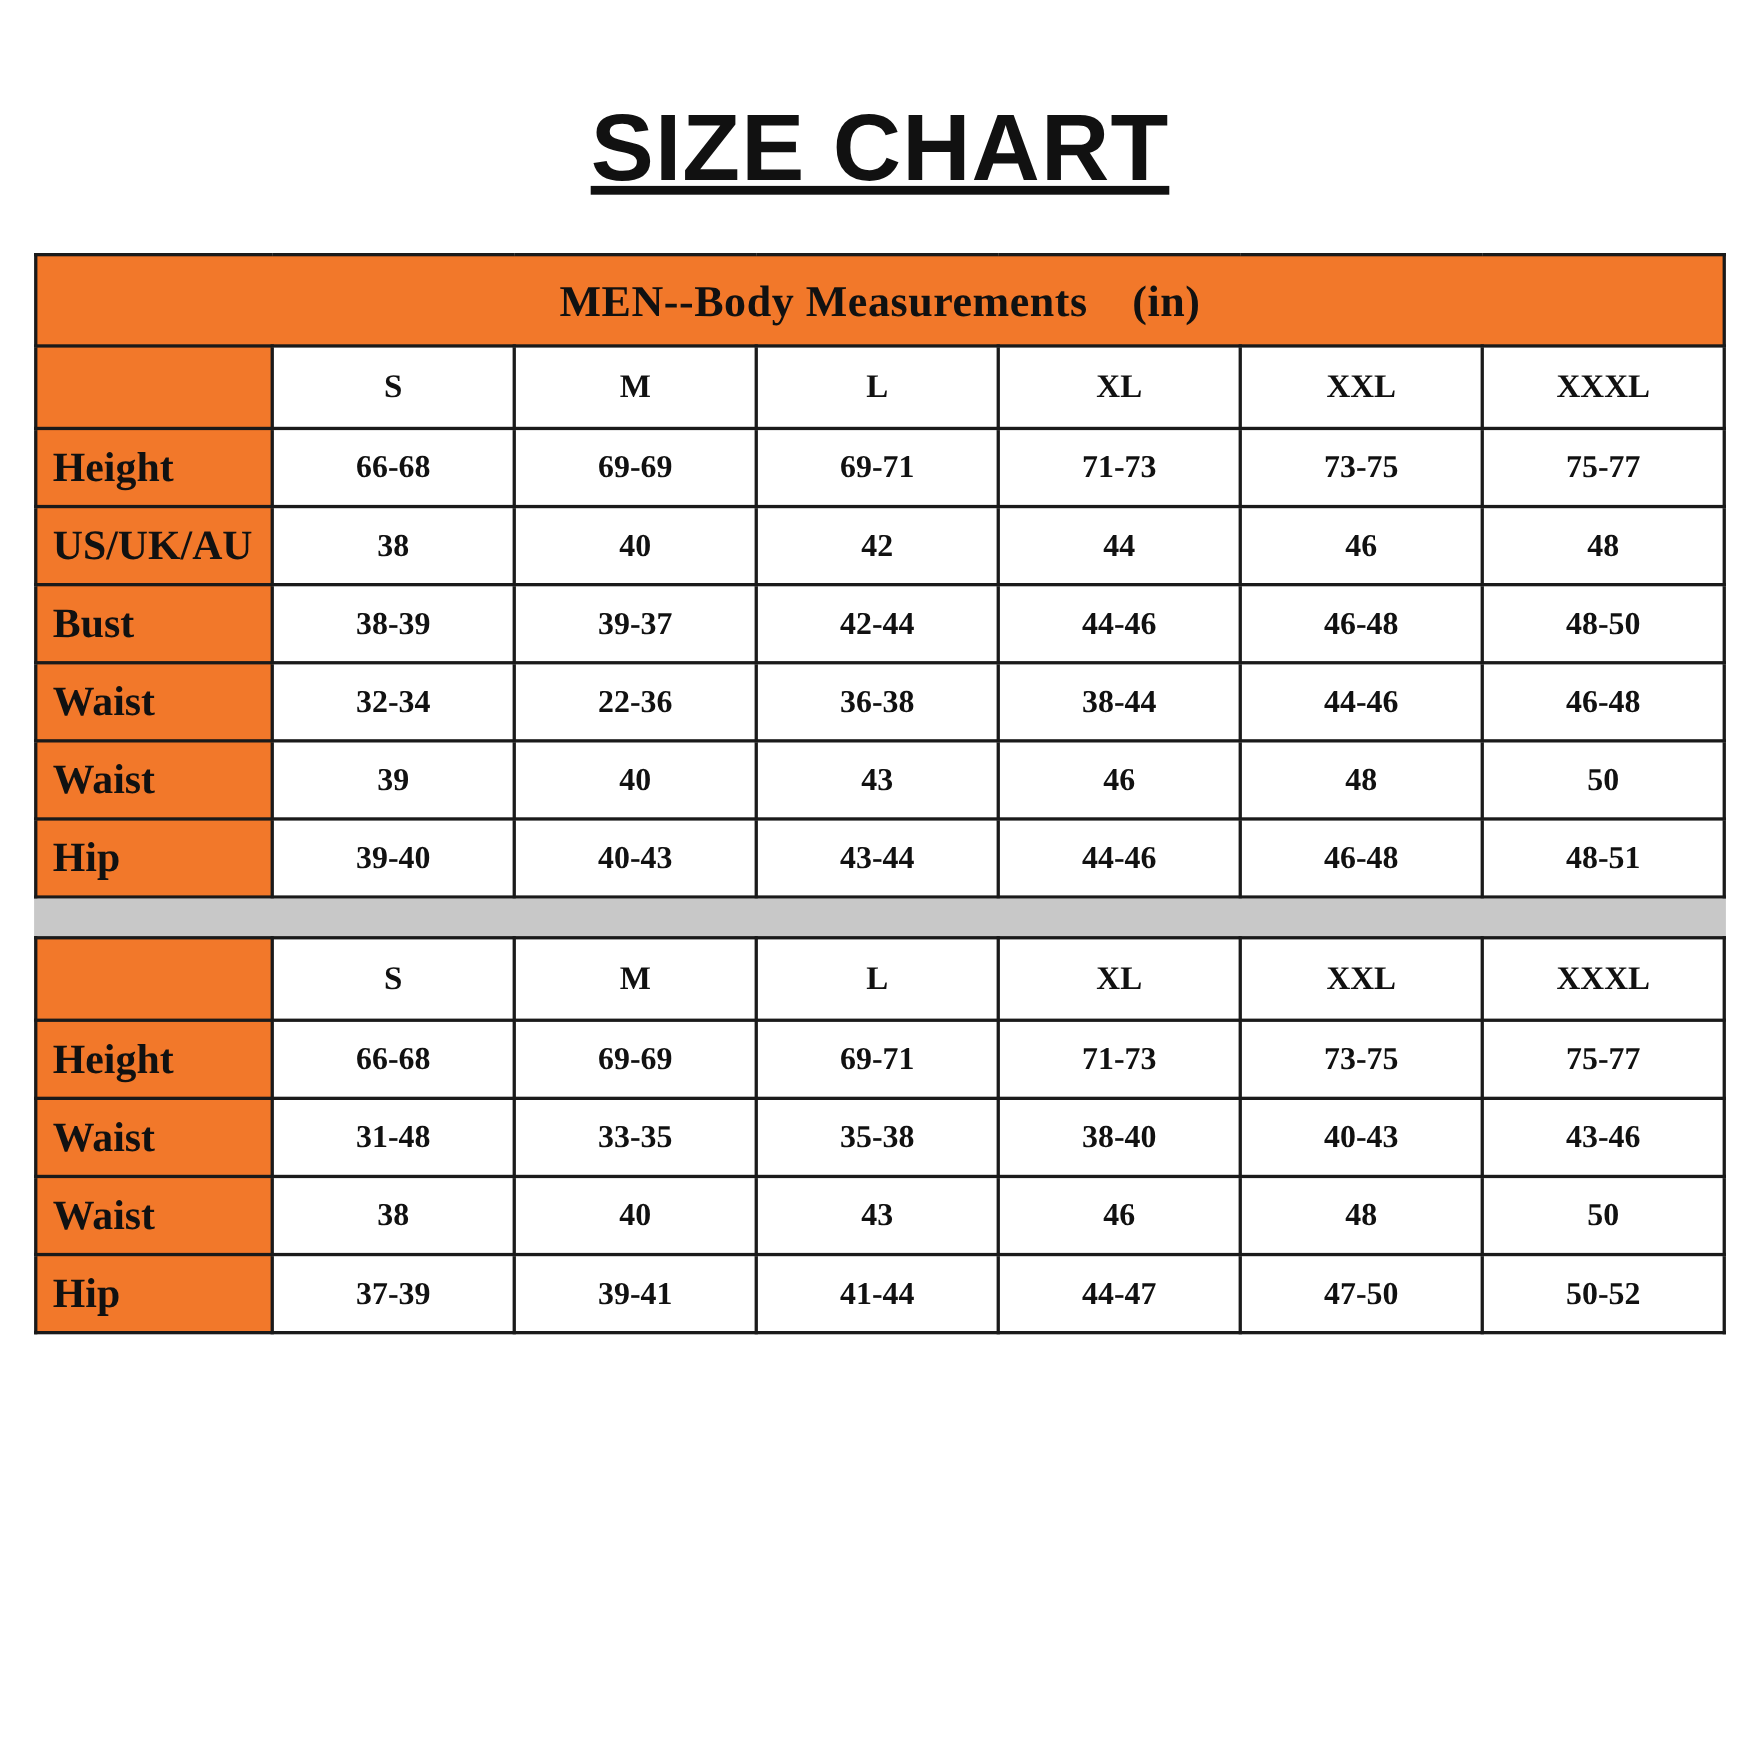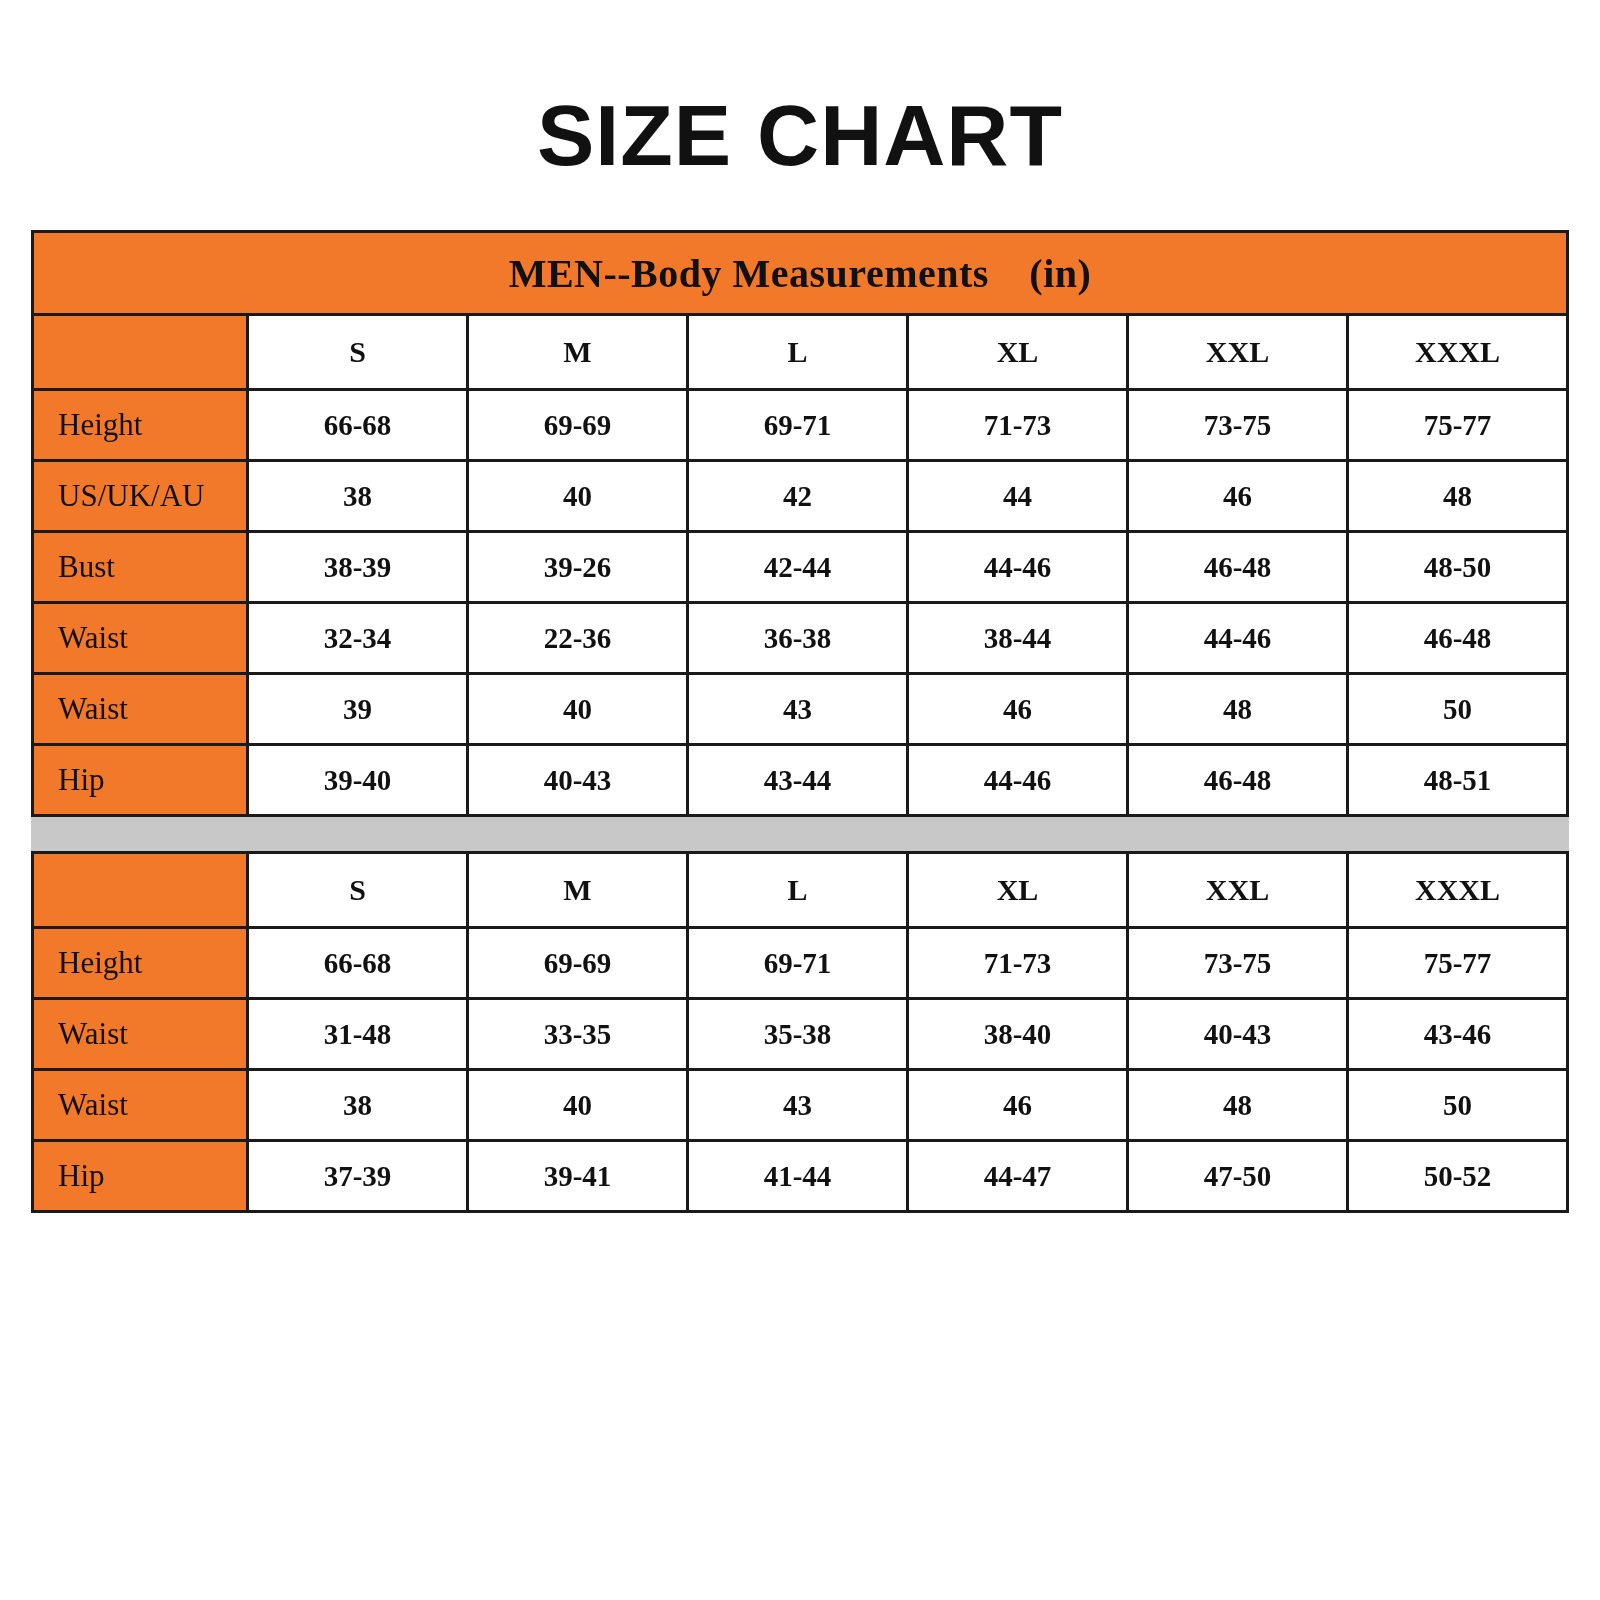--- a/index.html
+++ b/index.html
@@ -23,20 +23,21 @@
   }
   .title {
     text-align: center;
     font-family: "Liberation Sans", sans-serif;
     font-weight: bold;
     font-size: 86px;
     letter-spacing: 1px;
     margin: 92px 0 0 0;
     line-height: 1;
     color: #111111;
+    text-decoration: underline;
   }
   .tables {
     margin: 0 auto;
     width: 1538px;
     padding-top: 52px;
   }
   table.size-table {
     border-collapse: collapse;
     table-layout: fixed;
     width: 100%;
@@ -58,23 +59,23 @@
     background: #f2782a;
     font-family: "Liberation Serif", serif;
     font-weight: bold;
     font-size: 40px;
     height: 80px;
     letter-spacing: 0.5px;
   }
   table.size-table td.rowlabel {
     background: #f2782a;
     text-align: left;
-    padding-left: 24px;
-    font-size: 31px;
-    font-weight: normal;
+    padding-left: 14px;
+    font-size: 38px;
+    font-weight: bold;
   }
   table.size-table td.corner {
     background: #f2782a;
   }
   table.size-table tr.sizes-row td {
     font-size: 30px;
     height: 72px;
   }
   .gap {
     height: 34px;
@@ -130,21 +131,21 @@
           <td>38</td>
           <td>40</td>
           <td>42</td>
           <td>44</td>
           <td>46</td>
           <td>48</td>
         </tr>
         <tr>
           <td class="rowlabel">Bust</td>
           <td>38-39</td>
-          <td>39-26</td>
+          <td>39-37</td>
           <td>42-44</td>
           <td>44-46</td>
           <td>46-48</td>
           <td>48-50</td>
         </tr>
         <tr>
           <td class="rowlabel">Waist</td>
           <td>32-34</td>
           <td>22-36</td>
           <td>36-38</td>

